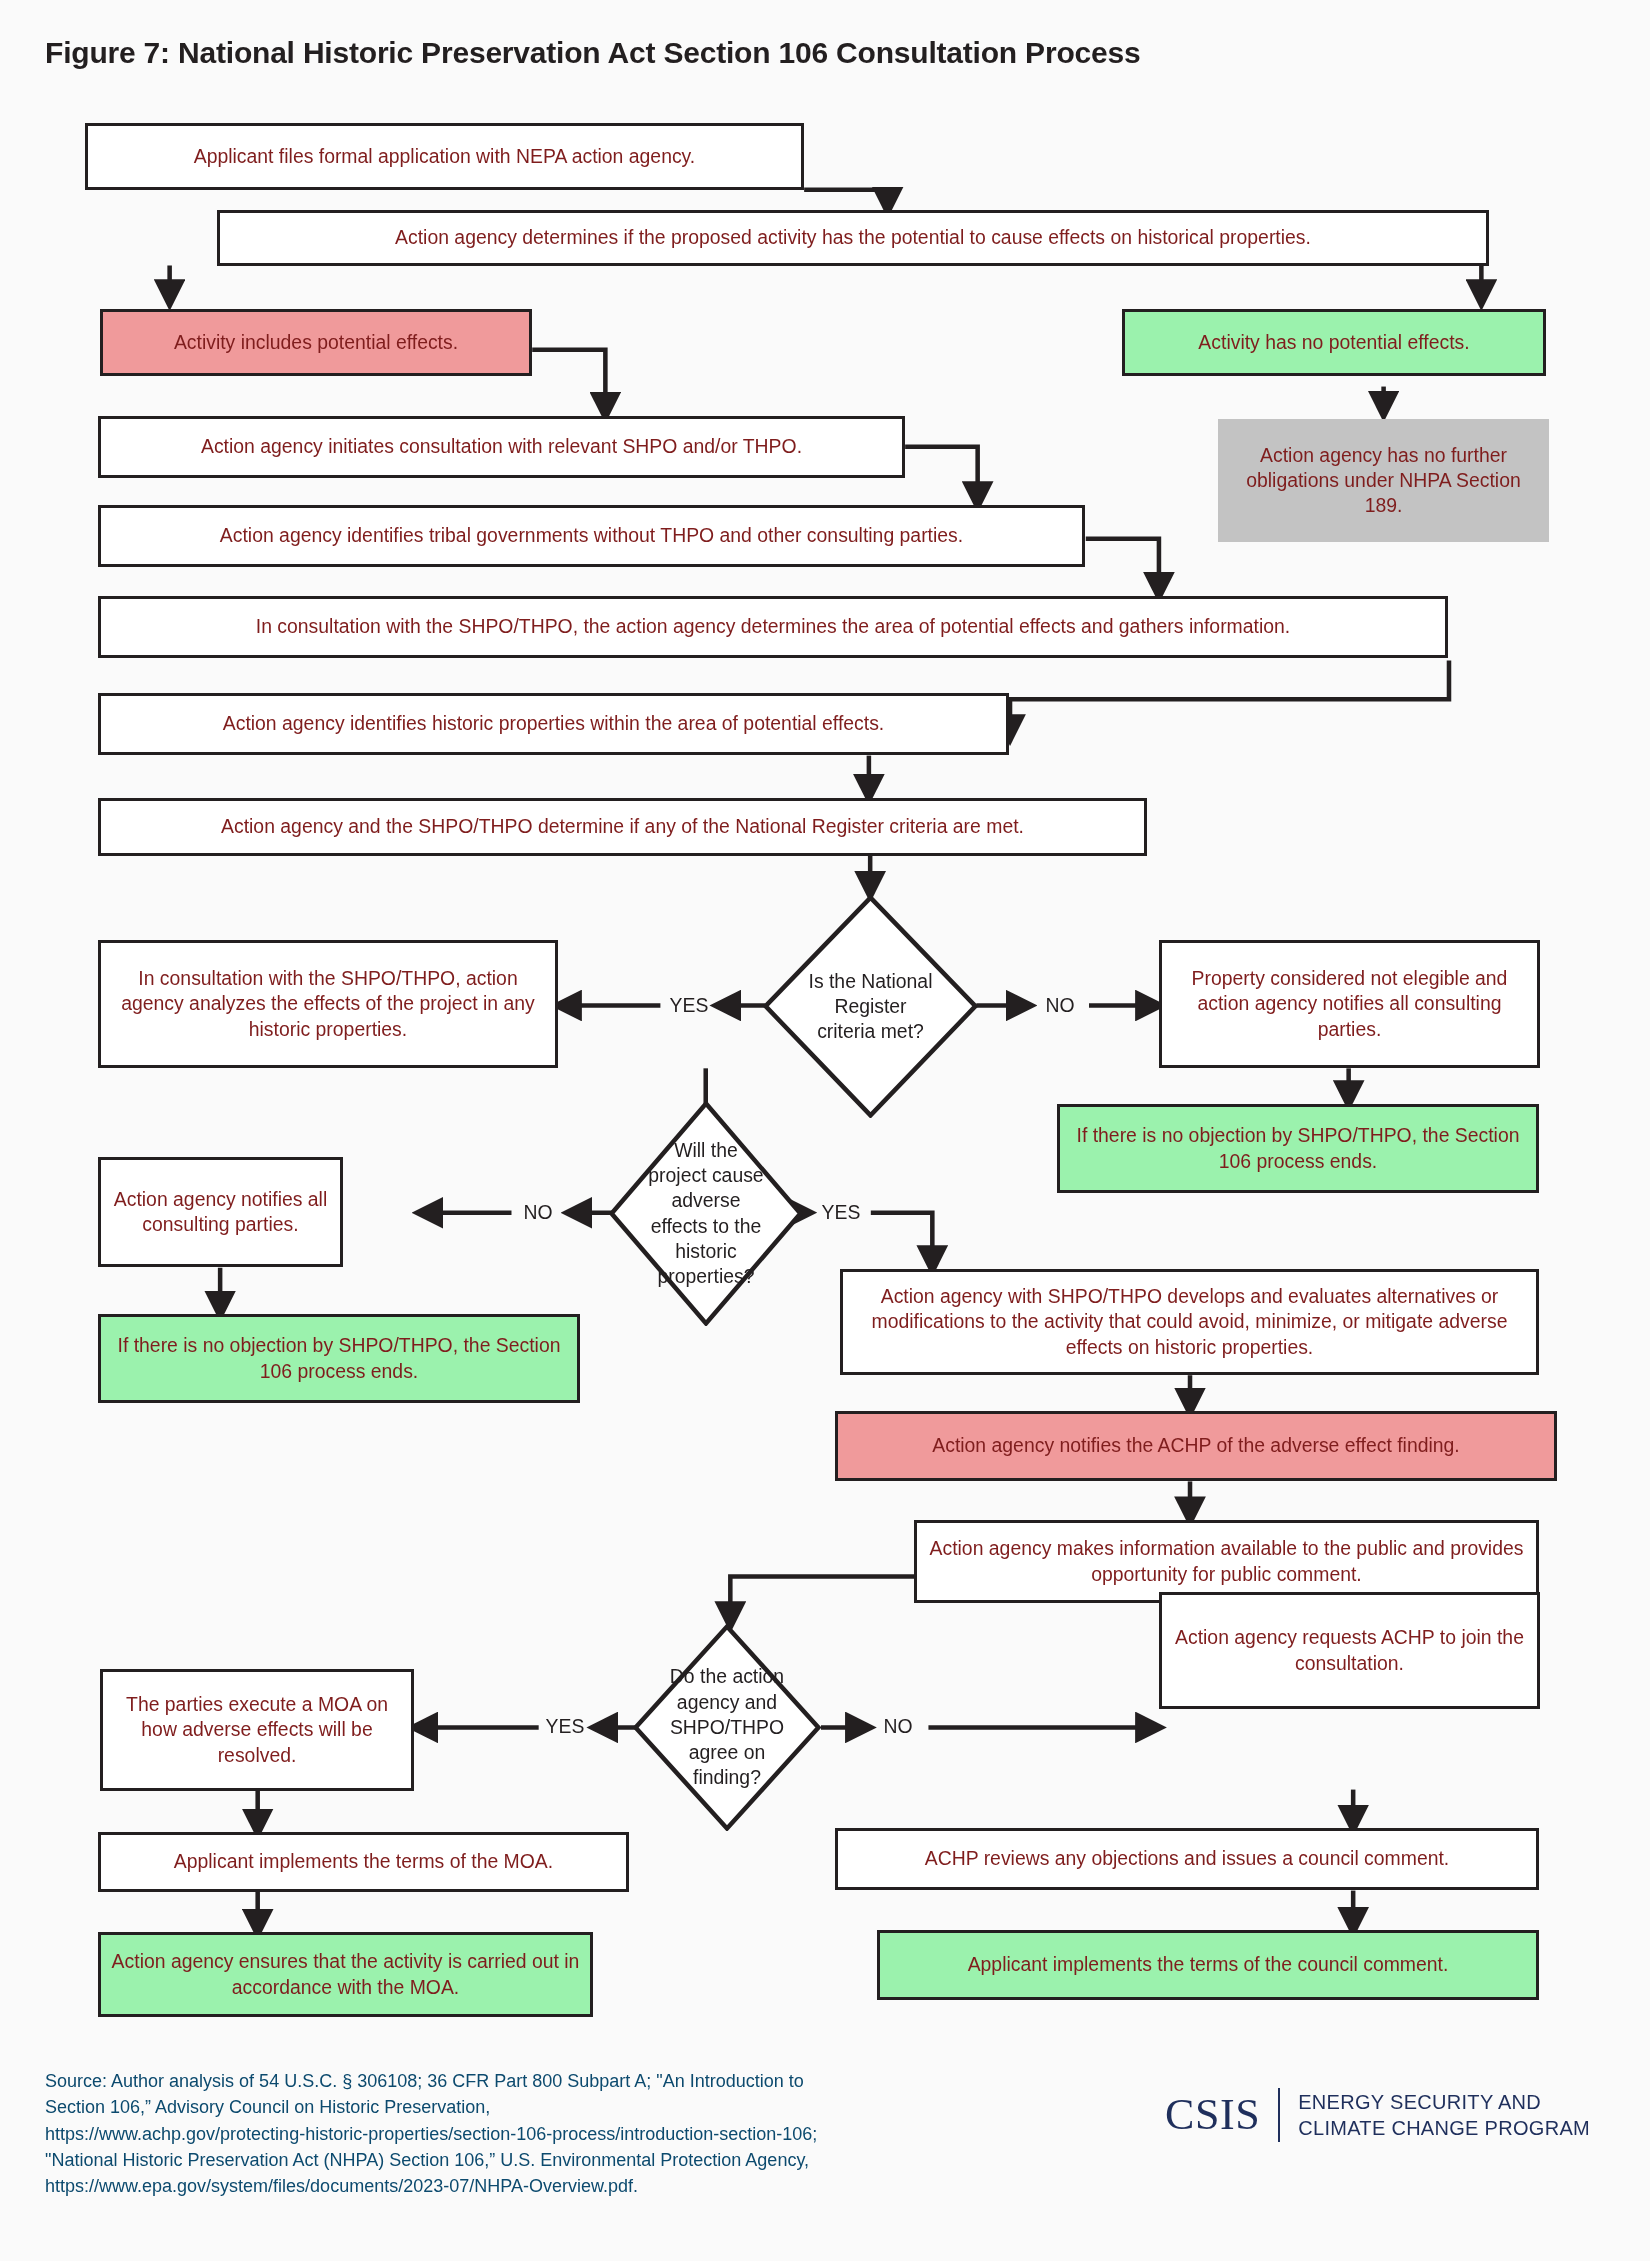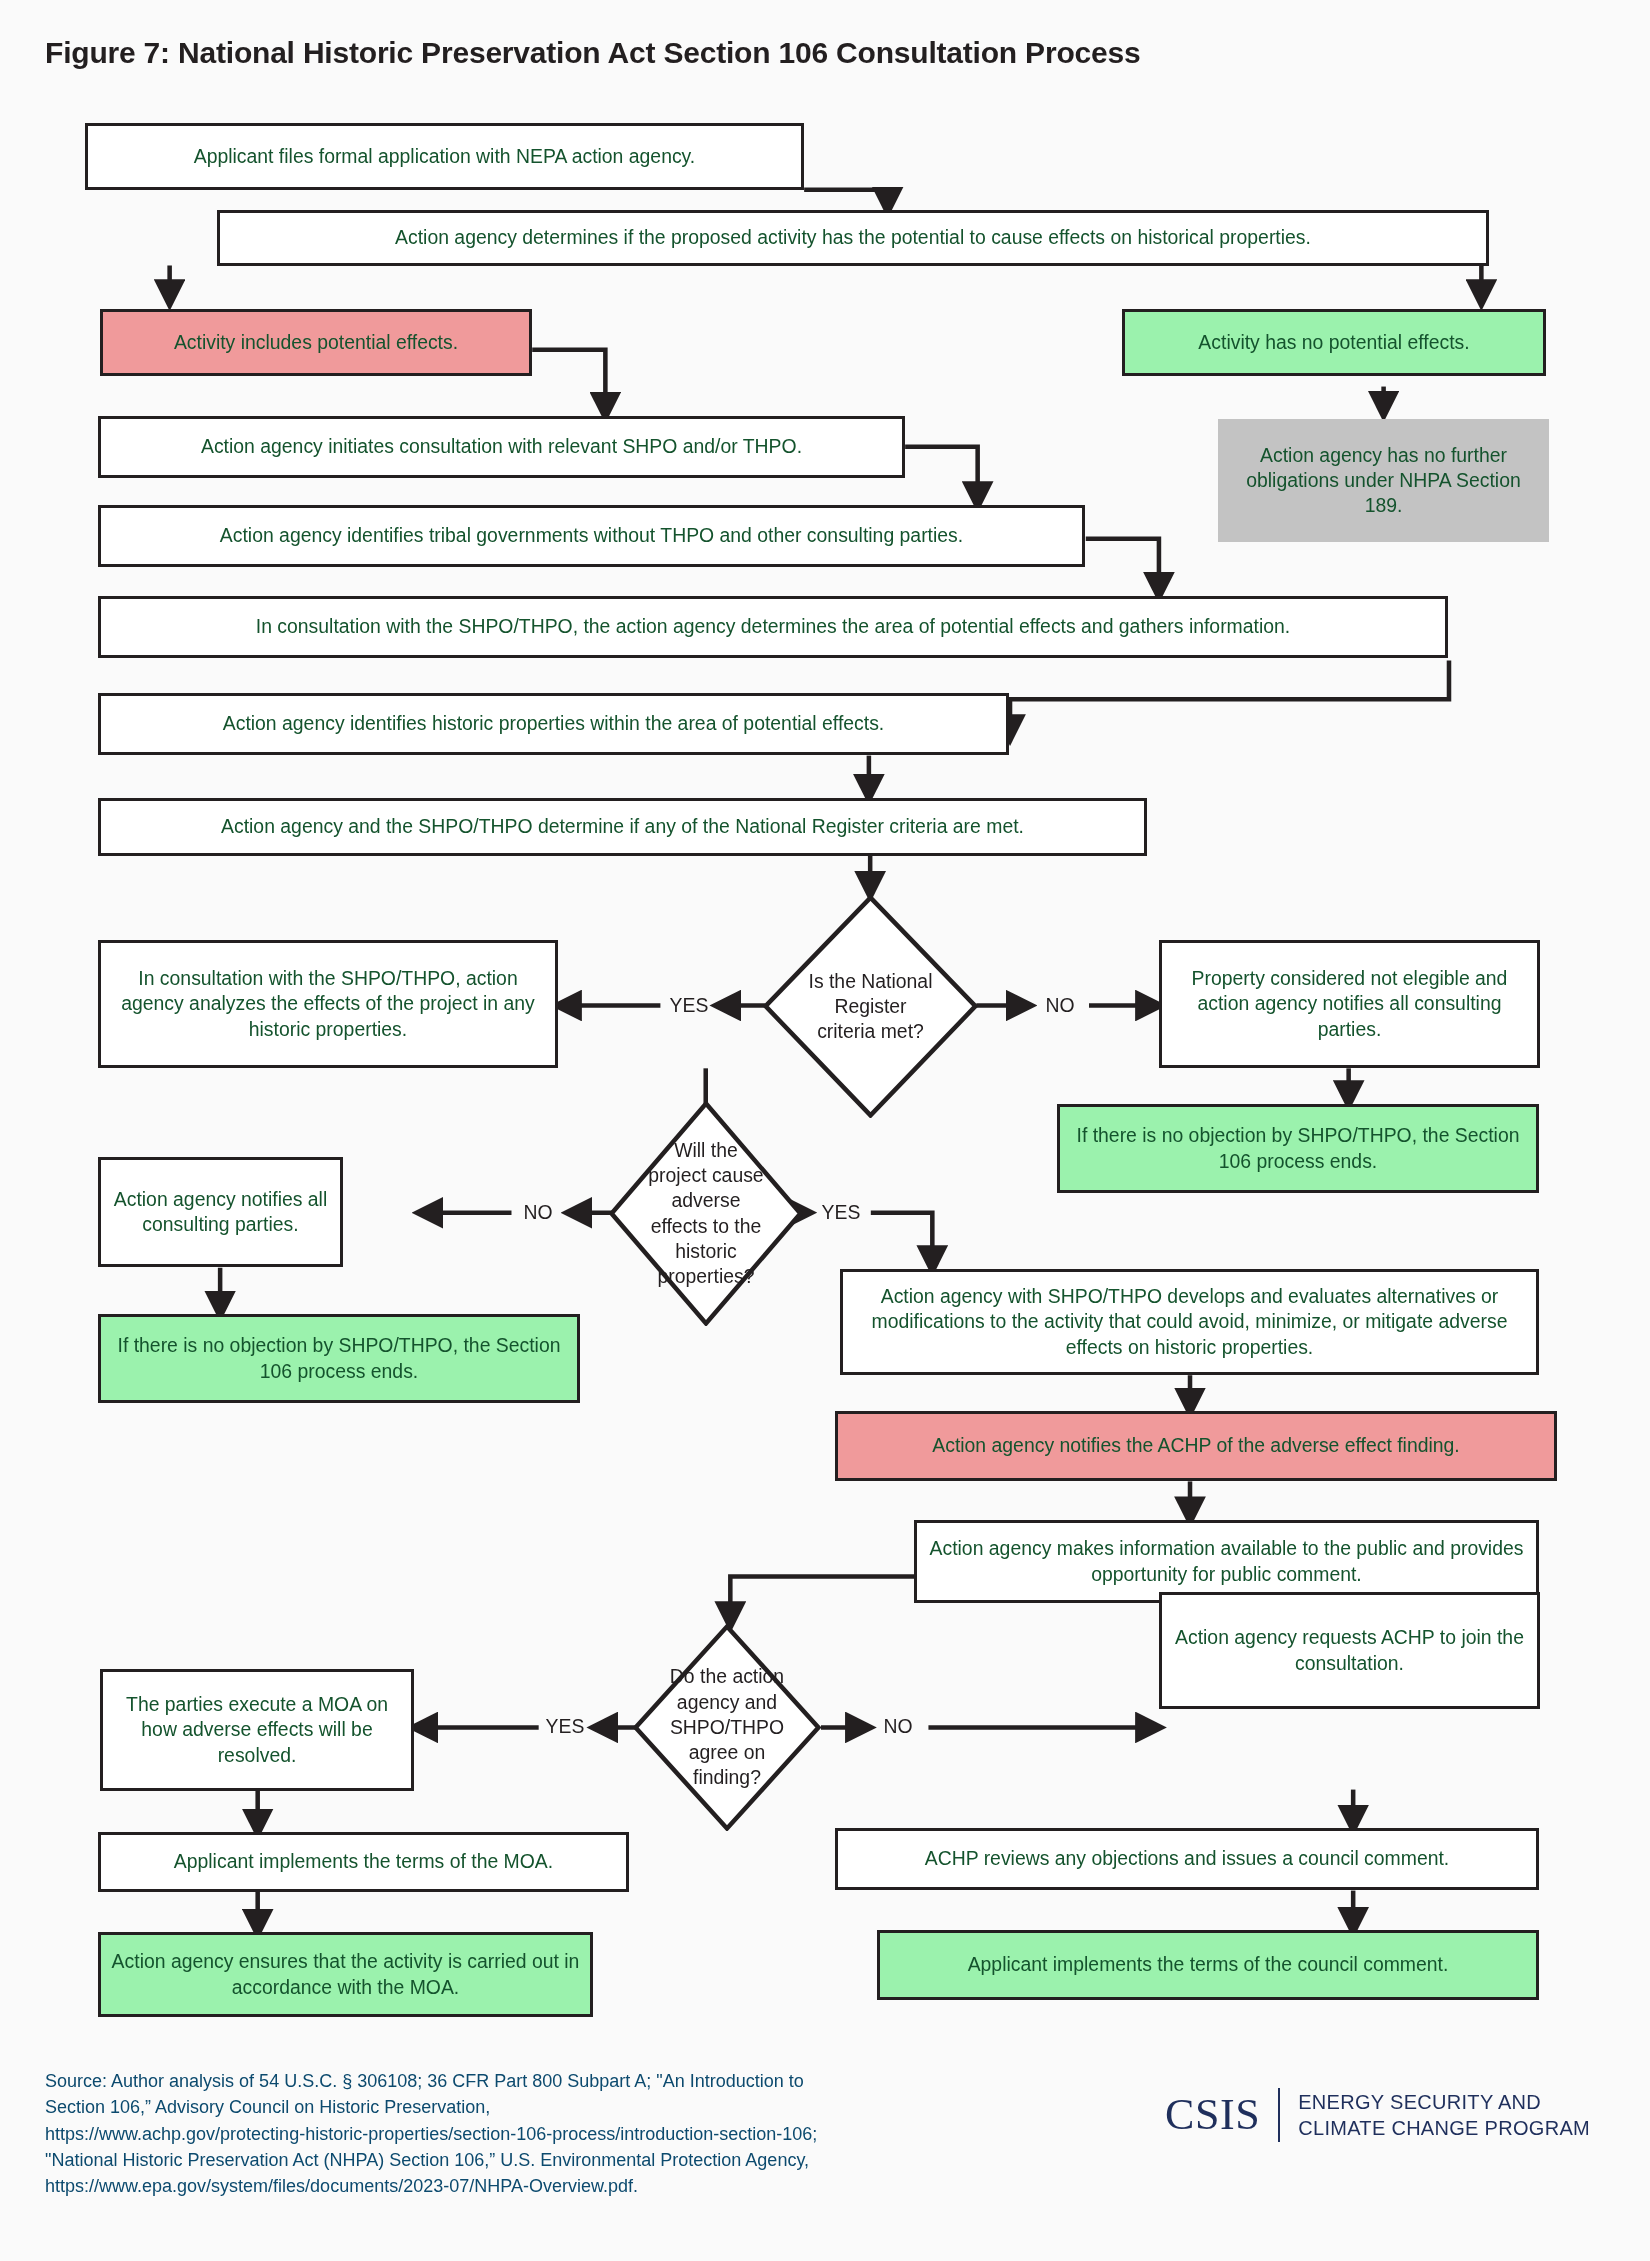--- a/index.html
+++ b/index.html
@@ -12,21 +12,21 @@
     position:absolute;left:45px;top:36px;
     font-size:30px;font-weight:bold;letter-spacing:-0.2px;
     color:#231f20;white-space:nowrap;
   }
   #flow{position:absolute;left:0;top:0;width:1651px;height:2046px;}
   .node{
     position:absolute;box-sizing:border-box;
     border:3.2px solid #231f20;background:#ffffff;
     display:flex;align-items:center;justify-content:center;
     text-align:center;line-height:1.30;
-    font-size:19.4px;color:#14532d;padding:3.9px 9px;
+    font-size:19.4px;color:#7f1d1d;padding:3.9px 9px;
   }
   .node.red{background:#f09a9b;}
   .node.green{background:#9bf2ad;}
   .node.gray{background:#c3c3c3;border:none;}
   .diamond{
     position:absolute;box-sizing:border-box;
     display:flex;align-items:center;justify-content:center;
     text-align:center;line-height:1.30;font-size:19.4px;color:#231f20;
   }
   .diamond > .dshape{

